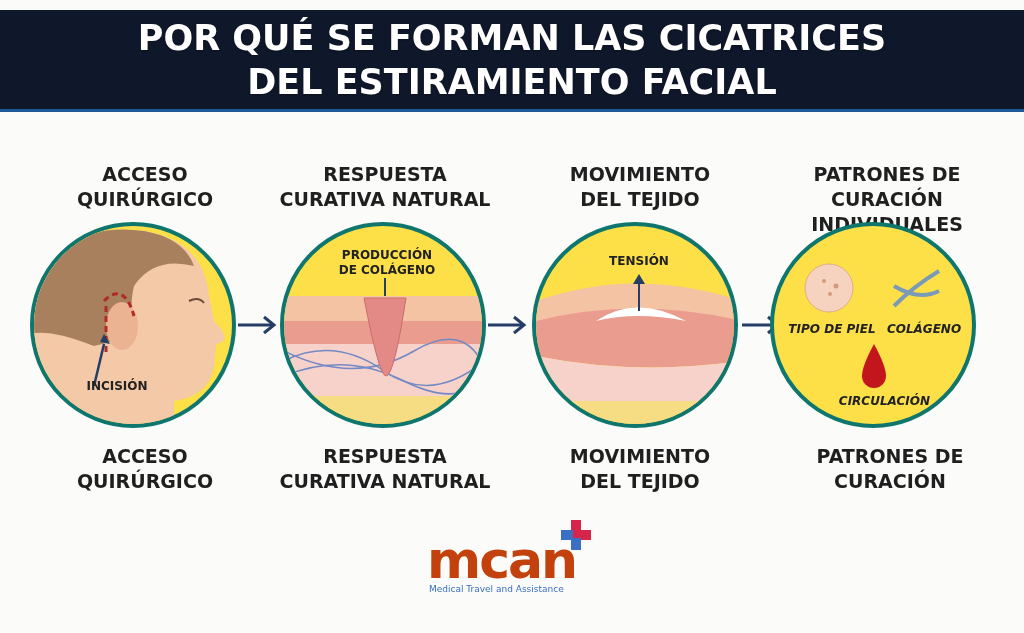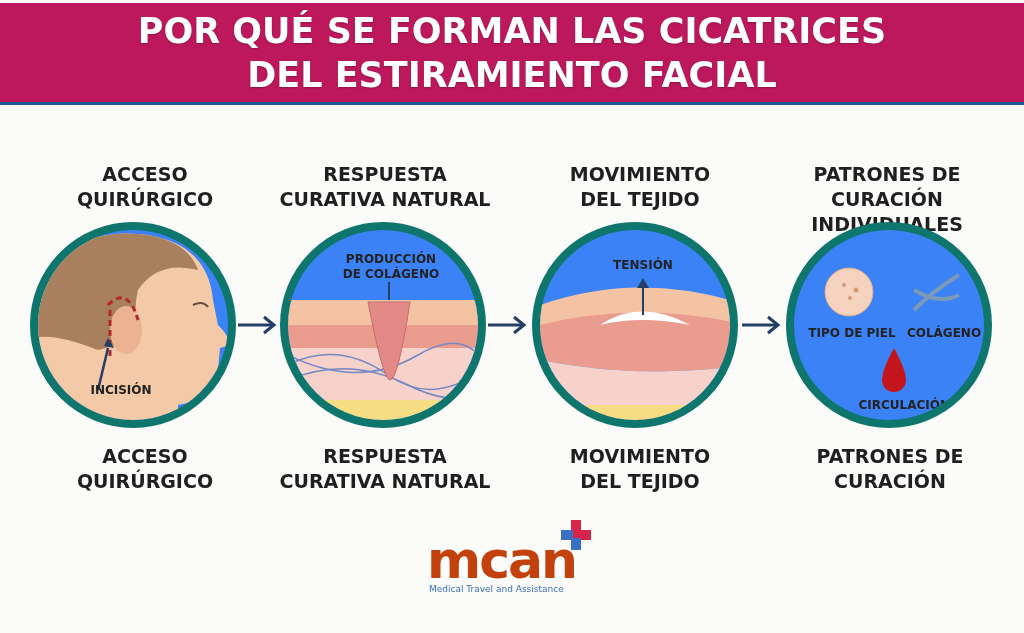--- a/index.html
+++ b/index.html
@@ -1,20 +1,20 @@
 <!DOCTYPE html>
 <html><head>
 <meta charset="utf-8">
 <style>
   * { margin:0; padding:0; box-sizing:border-box; }
   body { width:1024px; height:633px; background:#fbfbf9; font-family:"DejaVu Sans", sans-serif; overflow:hidden; position:relative; }
-  .header { position:absolute; left:0; top:3px; width:1024px; height:102px; background:#be185d; border-bottom:3px solid #1d5a97; display:flex; flex-direction:column; align-items:center; justify-content:center; }
+  .header { position:absolute; left:0; top:10px; width:1024px; height:102px; background:#0f172a; border-bottom:3px solid #1d5a97; display:flex; flex-direction:column; align-items:center; justify-content:center; }
   .header div { color:#fff; font-weight:bold; font-size:35px; line-height:44px; letter-spacing:0px; text-shadow:0 1px 2px rgba(0,0,0,0.25); }
   .label { position:absolute; text-align:center; font-weight:bold; color:#1f1f1f; font-size:19px; line-height:25px; }
-  .circle { position:absolute; width:206px; height:206px; border-radius:50%; border:8px solid #0f766e; overflow:hidden; background:#3b82f6; }
+  .circle { position:absolute; width:206px; height:206px; border-radius:50%; border:4px solid #0f766e; overflow:hidden; background:#fde047; }
   .arrow { position:absolute; }
   .small { position:absolute; font-weight:bold; color:#222; font-size:12px; text-align:center; line-height:15px; }
   .logo { position:absolute; left:427px; top:520px; width:180px; height:80px; }
   .logo-text { position:absolute; left:0; top:14px; font-size:52px; font-weight:bold; color:#c2410c; letter-spacing:-2px; line-height:52px; }
   .logo-sub { position:absolute; left:2px; top:64px; font-size:9px; color:#3a6fc4; white-space:nowrap; }
 </style>
 </head>
 <body>
 
 <div class="header">
@@ -92,21 +92,21 @@
     <polygon points="97,58 103,48 109,58" fill="#243e66"></polygon>
   </svg>
   <div class="small" style="left:60px; top:28px; width:86px;">TENSIÓN</div>
 </div>
 
 <svg class="arrow" style="left:742px; top:315px;" width="40" height="20">
   <line x1="0" y1="10" x2="34" y2="10" stroke="#243e66" stroke-width="3"></line>
   <polyline points="26,2 36,10 26,18" stroke="#243e66" stroke-width="3" fill="none"></polyline>
 </svg>
 
-<div class="circle" style="left:786px; top:222px;">
+<div class="circle" style="left:770px; top:222px;font-style:italic;">
   <svg width="206" height="206" viewBox="0 0 206 206">
     <circle cx="55" cy="62" r="24" fill="#f6d3bf" stroke="#e2ab8a"></circle>
     <circle cx="50" cy="55" r="2" fill="#d49a7c"></circle>
       <circle cx="62" cy="60" r="2.5" fill="#d49a7c"></circle>
       <circle cx="56" cy="68" r="2" fill="#d49a7c"></circle>
     <path d="M120 80 Q140 60 165 45" stroke="#7a9ab8" stroke-width="4" fill="none"></path>
     <path d="M120 60 Q145 75 165 65" stroke="#7a9ab8" stroke-width="4" fill="none"></path>
     <path d="M100 118 Q88 140 88 150 A12 12 0 0 0 112 150 Q112 140 100 118 Z" fill="#c3151c"></path>
   </svg>
   <div class="small" style="left:10px; top:96px; width:96px;">TIPO DE PIEL</div>

